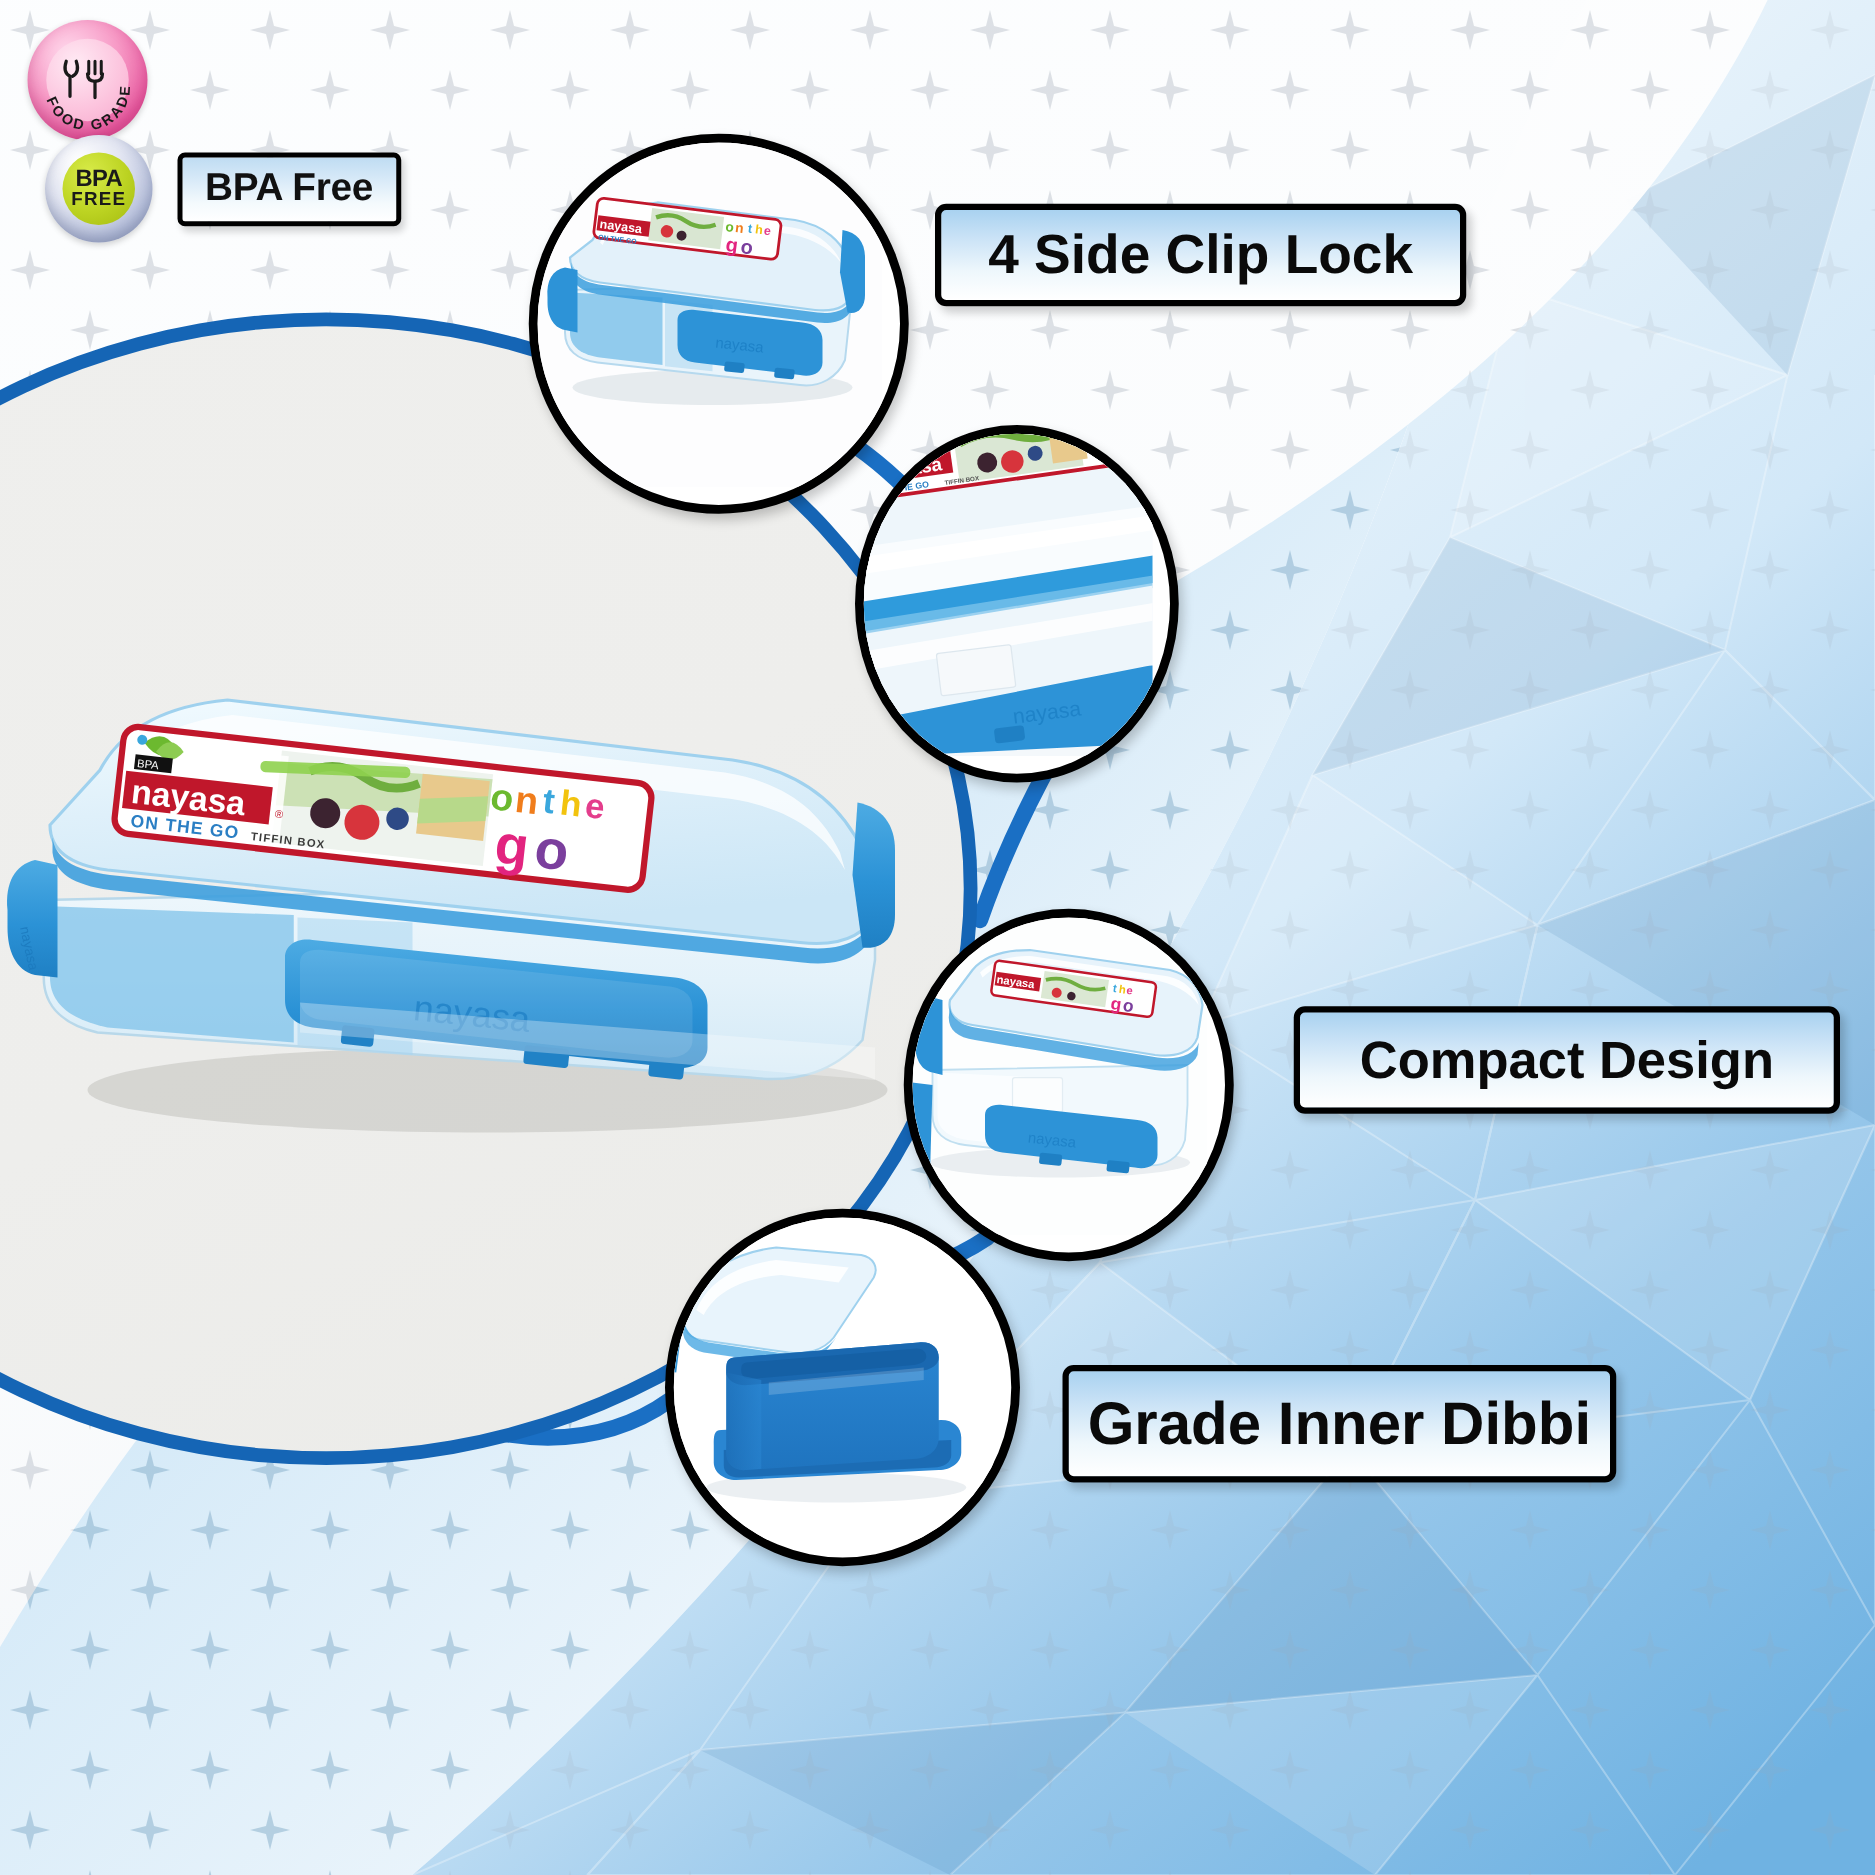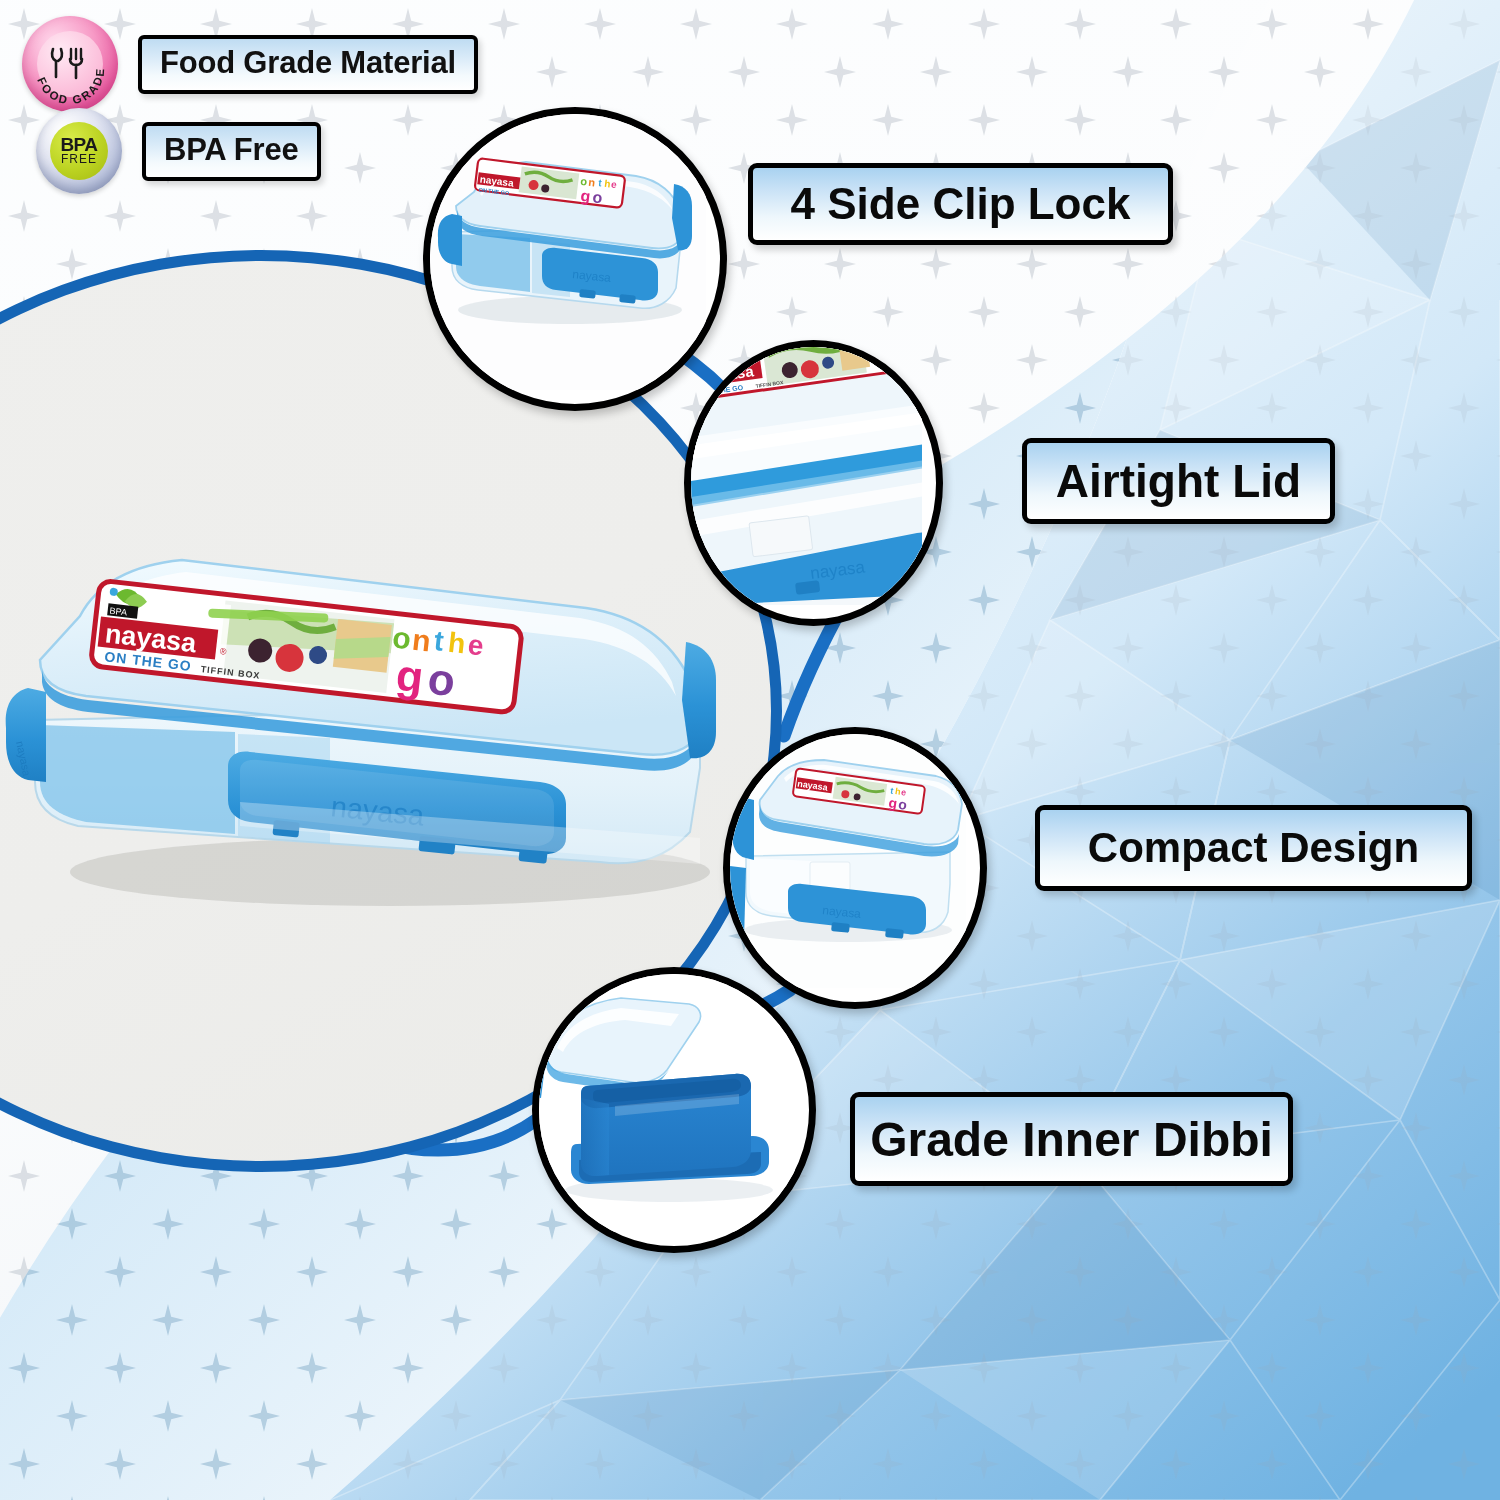--- a/index.html
+++ b/index.html
@@ -28,21 +28,21 @@
     background:radial-gradient(circle at 36% 30%,#ffeaf4 0%,#fcc3dd 60%,#f7a9cd 100%);
     position:relative;display:flex;align-items:center;justify-content:center;}
   .seal-bpa{width:86px;height:86px;border-radius:50%;
     background:radial-gradient(circle at 32% 26%, #ffffff 0%, #e3e6f2 38%, #b9c2dd 72%, #9aa6c6 100%);
     box-shadow:inset 0 -5px 11px rgba(70,80,120,.35), 0 2px 5px rgba(0,0,0,.18);
     display:flex;align-items:center;justify-content:center;}
   .seal-bpa .inner{width:58px;height:58px;border-radius:50%;
     background:radial-gradient(circle at 36% 30%,#d9ec4a 0%,#bcd322 55%,#a4ba10 100%);
     display:flex;flex-direction:column;align-items:center;justify-content:center;line-height:.95;}
   .bpa-1{font-size:19px;font-weight:bold;color:#1a1a1a;letter-spacing:-.5px;}
-  .bpa-2{font-size:12px;font-weight:normal;color:#1a1a1a;letter-spacing:1px;}
+  .bpa-2{font-size:15px;font-weight:bold;color:#1a1a1a;letter-spacing:1px;}
   .fg-arc{position:absolute;left:0;top:0;width:96px;height:96px;}
 
   .pill{
     border:4px solid #000;border-radius:6px;
     background:linear-gradient(180deg,#bfdcf2 0%,#d8eaf8 35%,#f4fafd 72%,#ffffff 100%);
     padding:6px 18px 9px 18px;display:inline-flex;align-items:center;
     box-shadow:3px 4px 6px rgba(0,0,0,.16);
   }
   .pill span{font-size:31px;font-weight:bold;color:#111;white-space:nowrap;letter-spacing:-.2px;}
 
@@ -502,45 +502,39 @@
       </div>
       <svg class="fg-arc" viewBox="0 0 96 96" xmlns="http://www.w3.org/2000/svg">
         <defs>
             <path id="arcFG" d="M 14 54 A 34 34 0 0 0 82 54"></path>
           </defs>
         <text font-size="11.5" font-weight="bold" fill="#1a1a1a" letter-spacing="2.2" font-family="Liberation Sans, sans-serif">
           <textPath href="#arcFG" startOffset="9%">FOOD GRADE</textPath>
         </text>
       </svg>
     </div>
-    <div class="pill">
-      <span>Food Grade Material</span>
-    </div>
   </div>
 
   <div class="badge-row r2">
     <div class="seal">
       <div class="seal-bpa">
         <div class="inner">
           <div class="bpa-1">BPA</div>
           <div class="bpa-2">FREE</div>
         </div>
       </div>
     </div>
     <div class="pill">
       <span>BPA Free</span>
     </div>
   </div>
 
   <div class="flabel" id="lbl-clip">
     <span>4 Side Clip Lock</span>
   </div>
-  <div class="flabel" id="lbl-air">
-    <span>Airtight Lid</span>
-  </div>
   <div class="flabel" id="lbl-comp">
     <span>Compact Design</span>
   </div>
   <div class="flabel" id="lbl-dibbi">
     <span>Grade Inner Dibbi</span>
   </div>
 
 </div>
 
 </body></html>

